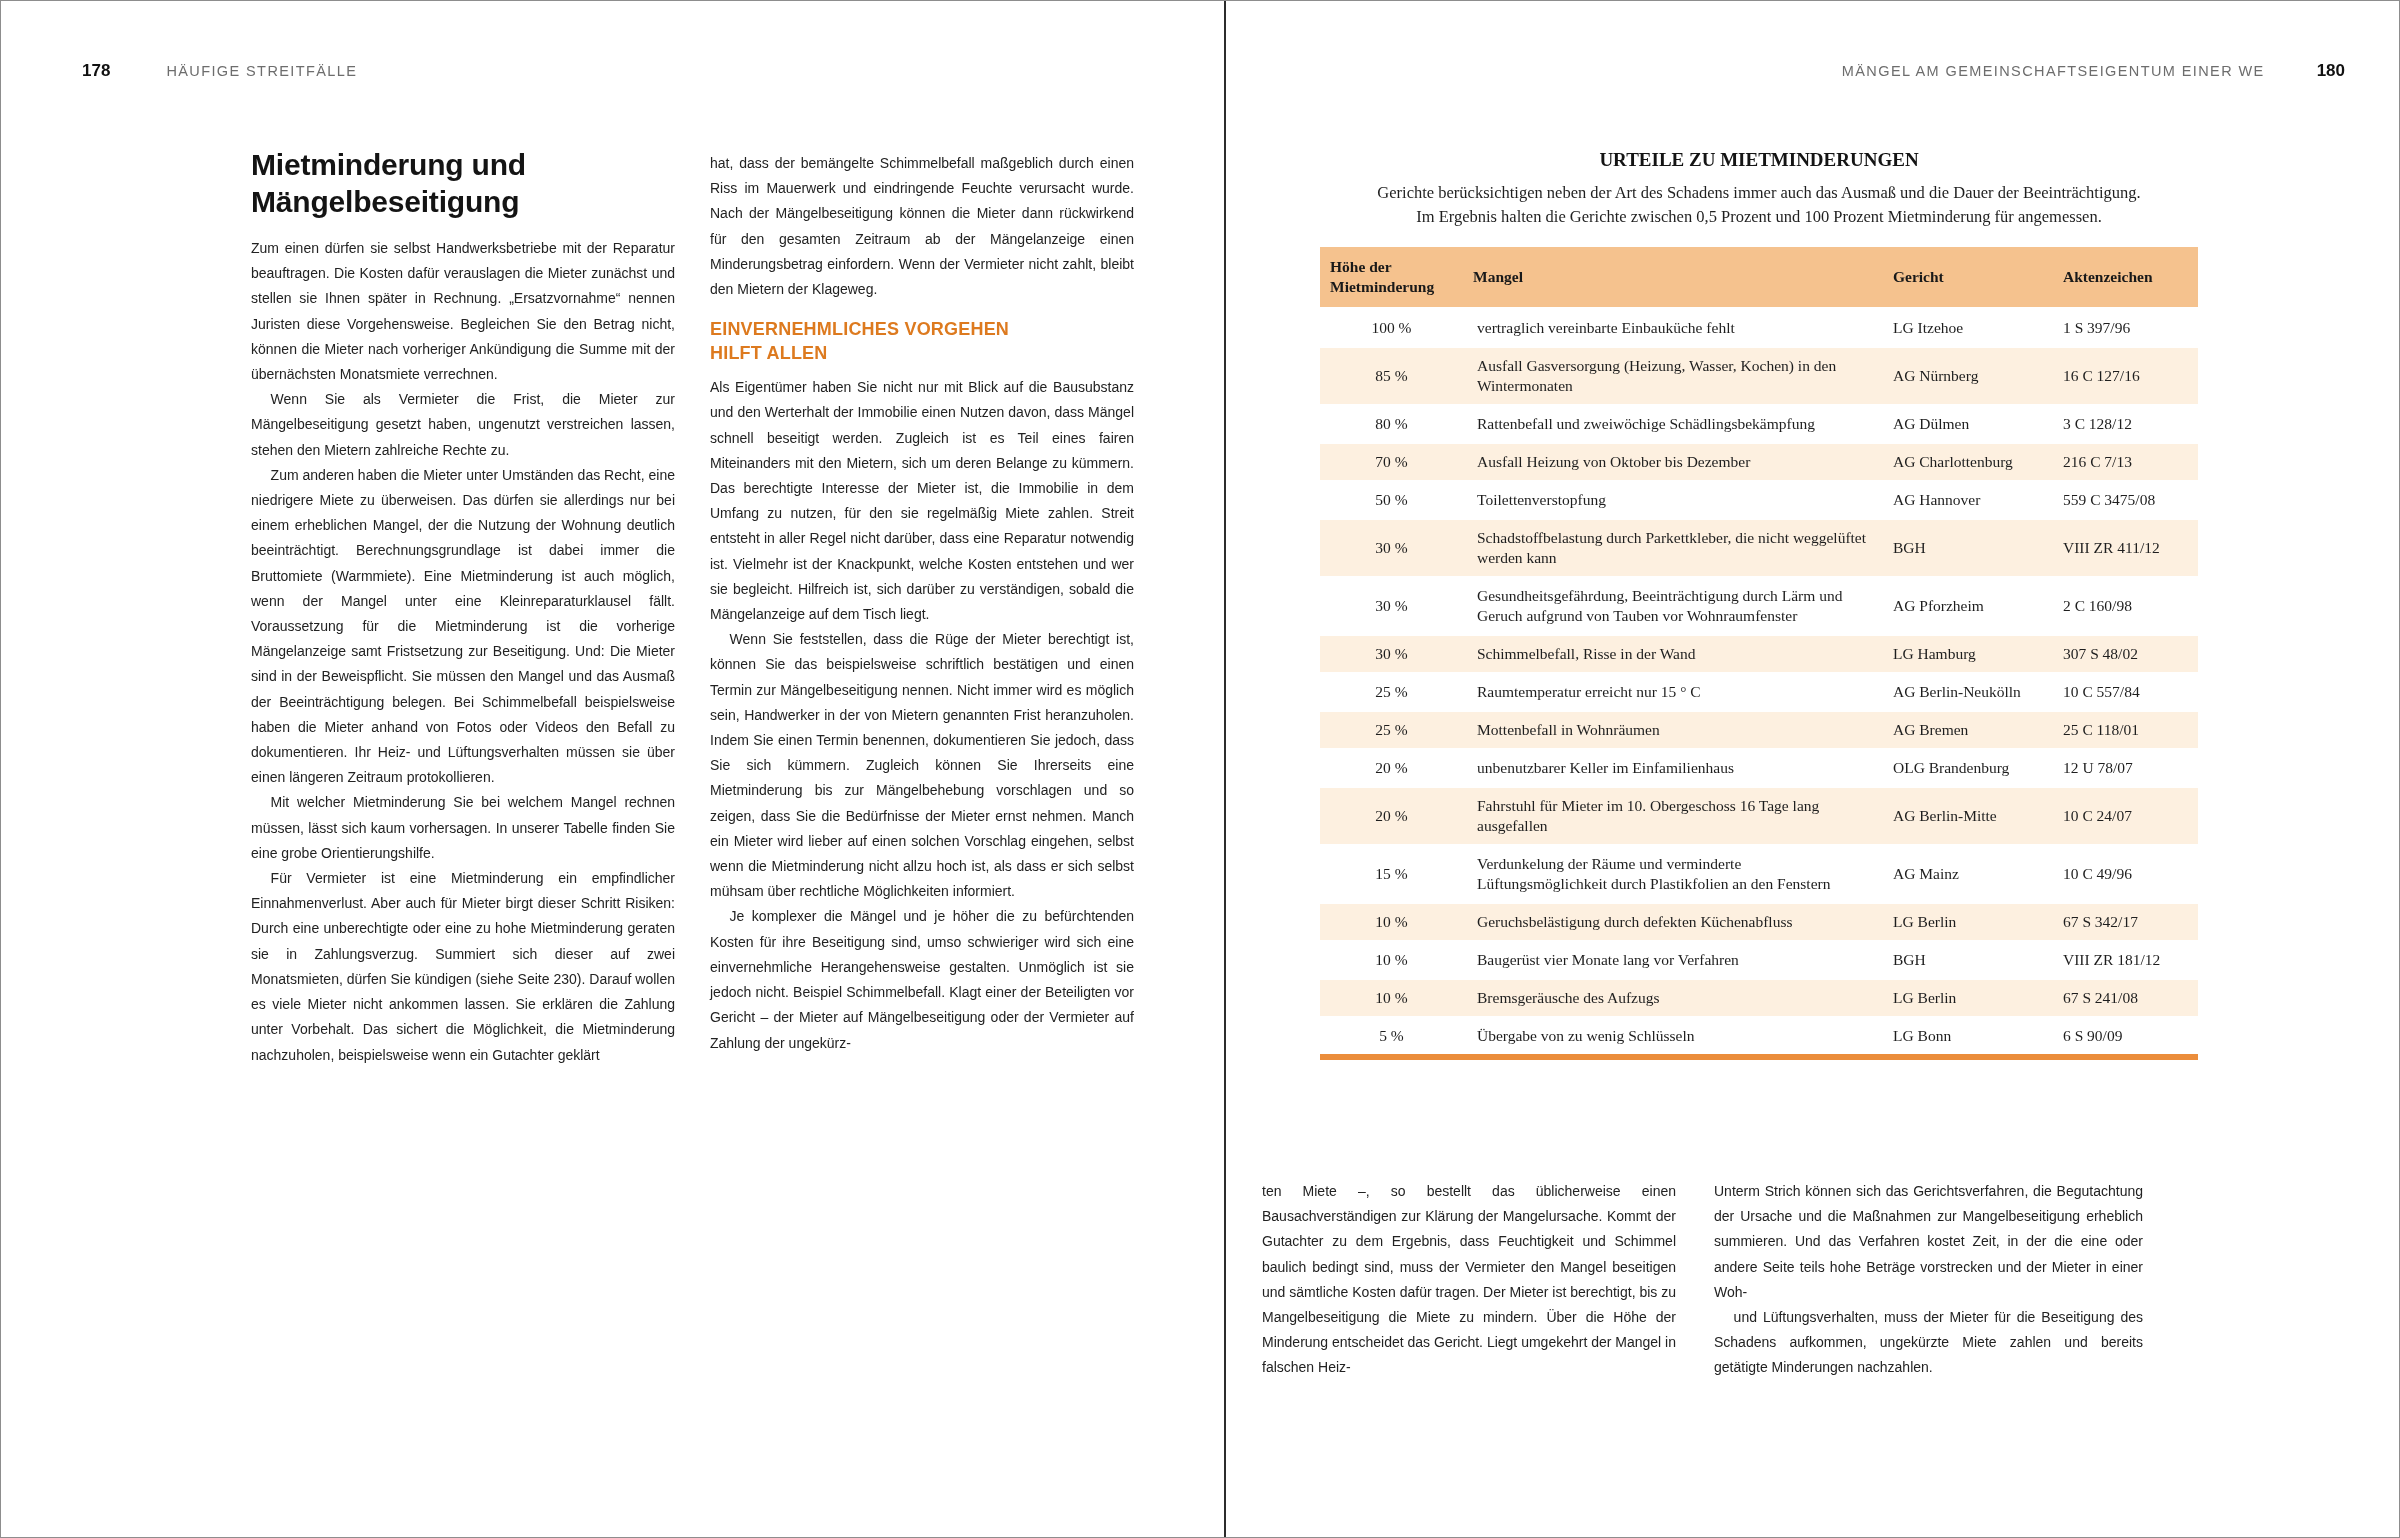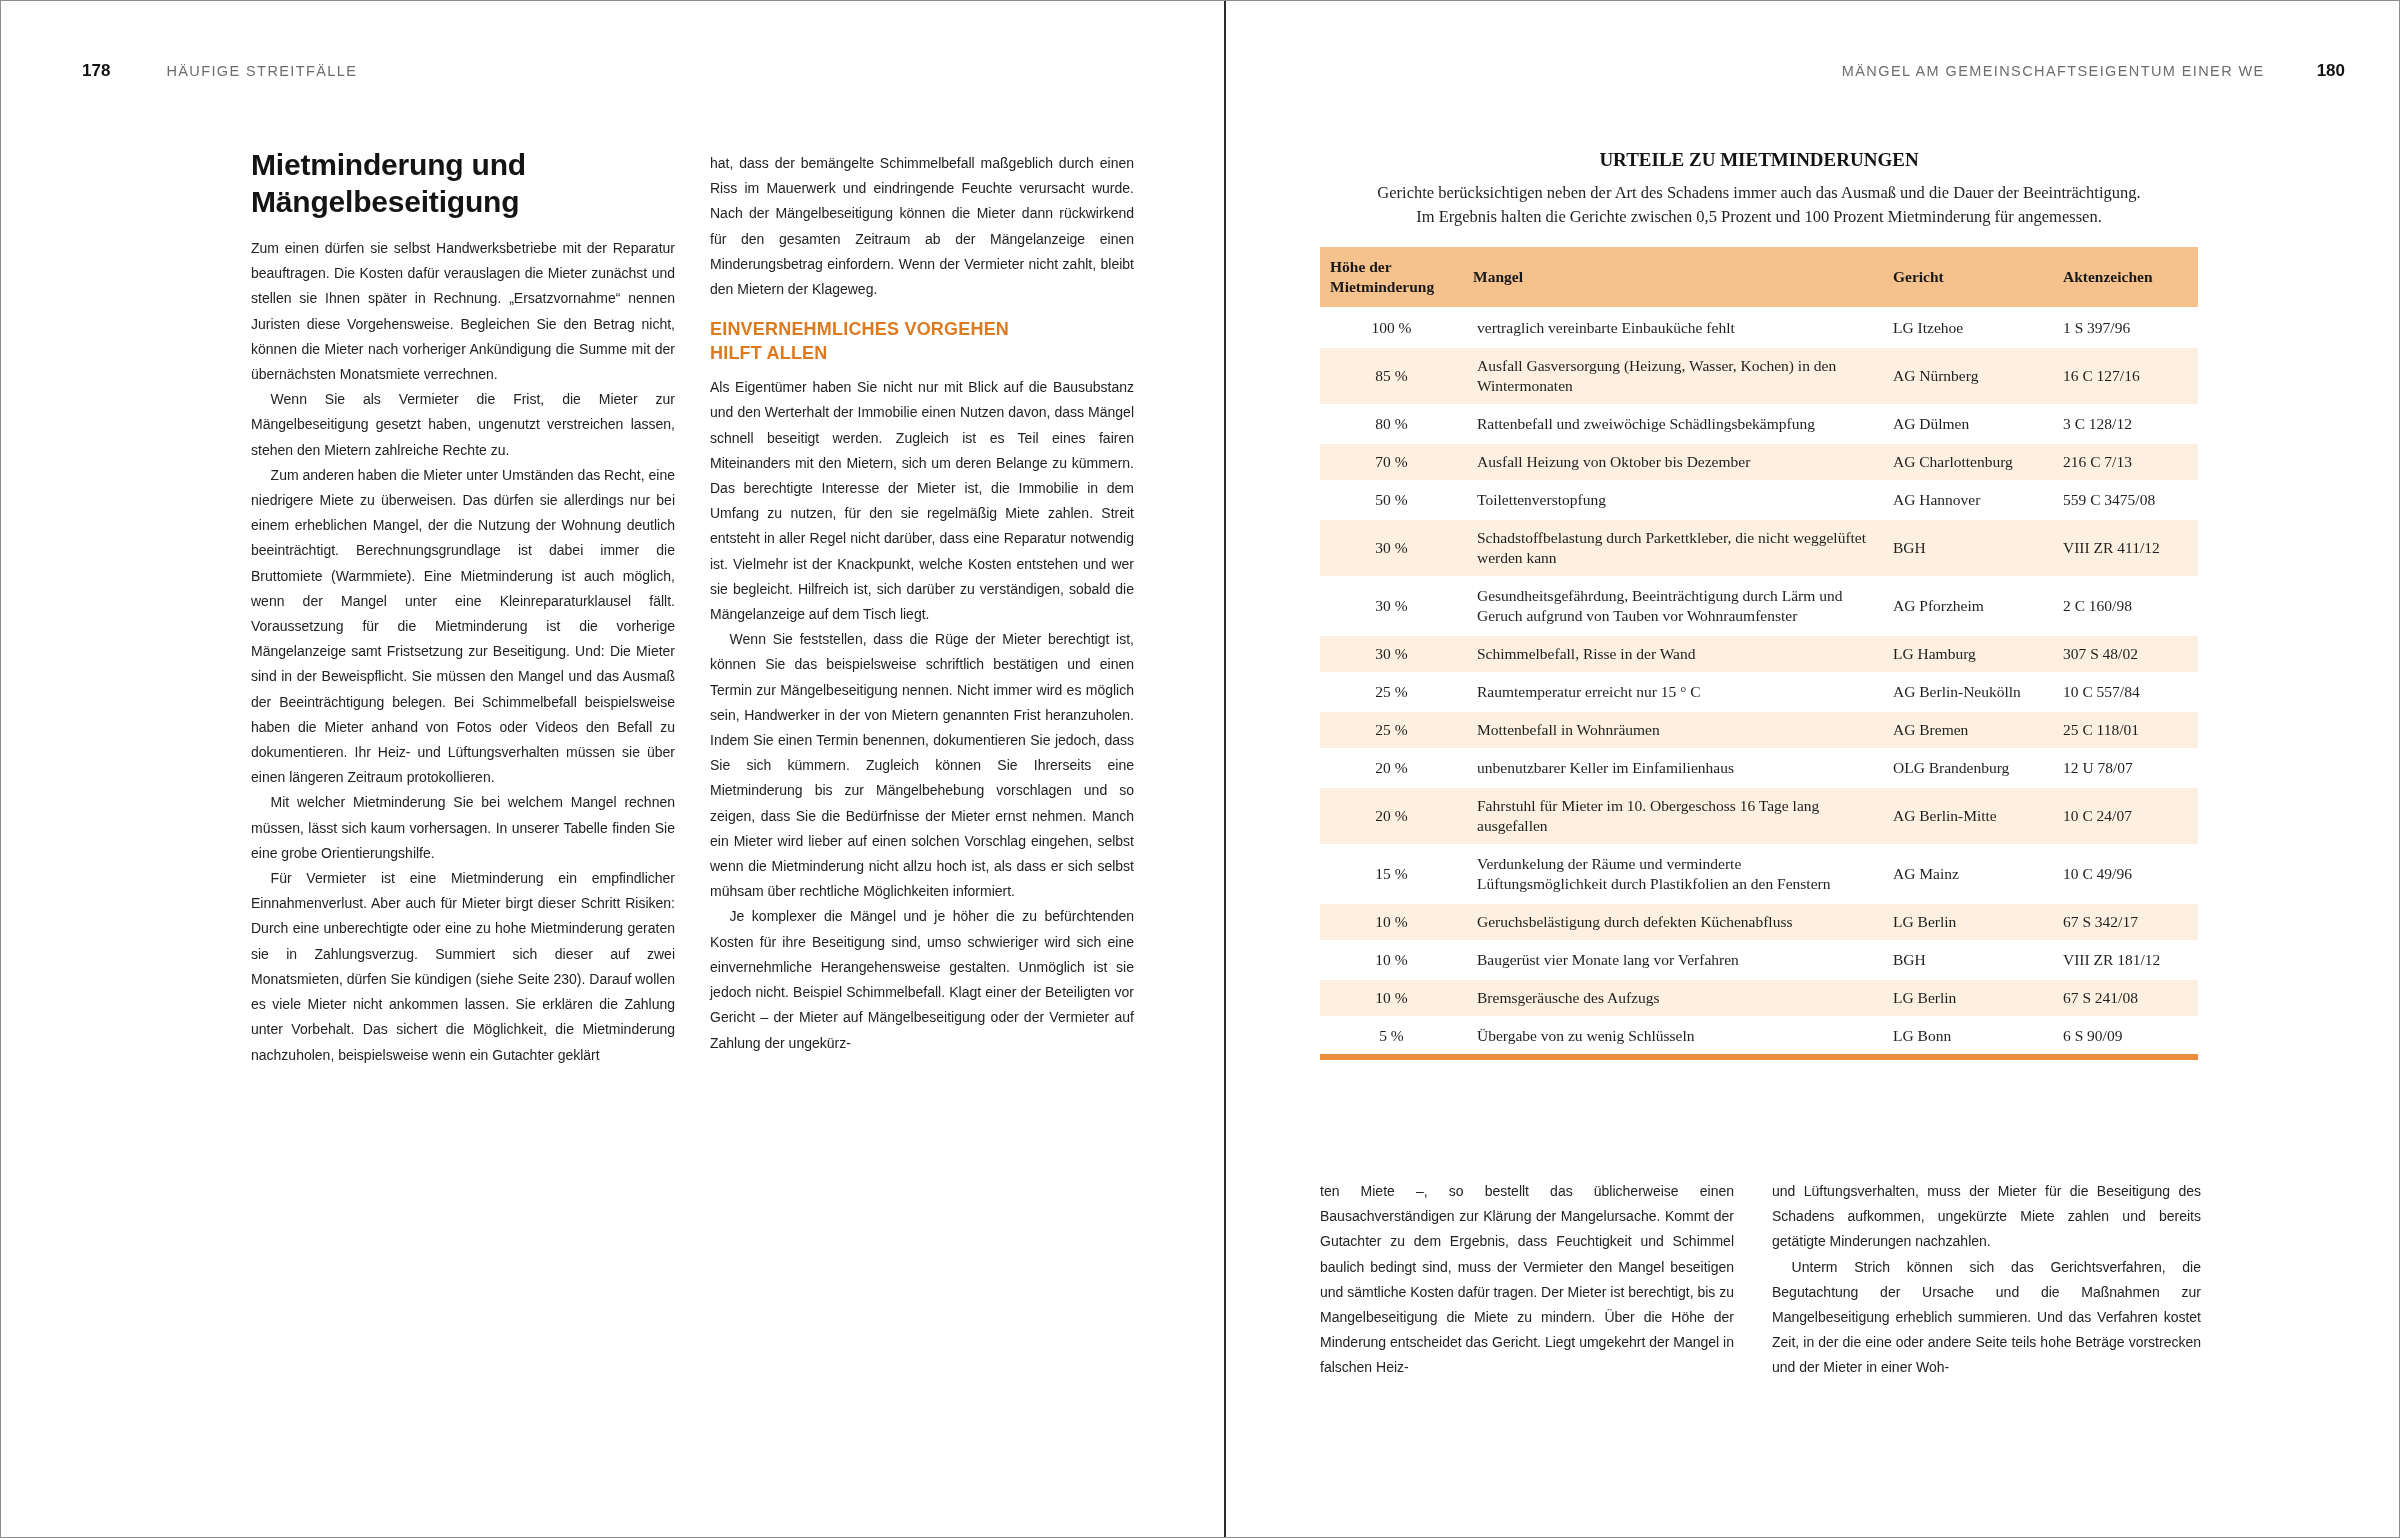--- a/index.html
+++ b/index.html
@@ -50,21 +50,21 @@
   th.col-mangel { width:420px; padding-left:14px; }
   th.col-gericht { width:170px; }
   th.col-az { width:145px; }
   table.judgments tbody td { padding:8px 10px; vertical-align:middle; border-bottom:2px solid #fff; }
   table.judgments tbody tr:nth-child(odd) td { background:#ffffff; }
   table.judgments tbody tr:nth-child(even) td { background:#fdf0e0; }
   table.judgments tbody td.pct { background:#f8ddbd; text-align:center; }
   table.judgments tbody td.mangel { padding-left:14px; }
 
   
-  .bottom-cols { position:absolute; left:1319px; top:1178px; width:881px; display:flex; gap:38px; }
+  .bottom-cols { position:absolute; left:1261px; top:1178px; width:881px; display:flex; gap:38px; }
   .bcol1 { width:414px; }
   .bcol2 { width:429px; }
 </style>
 </head>
 <body>
 
 <div class="spread">
 
   <div>
     <div class="running-head rh-left">
@@ -246,19 +246,19 @@
       </table>
     </div>
 
     <div class="bottom-cols">
       <div class="bcol1 paras">
 
       <p>ten Miete –, so bestellt das üblicherweise einen Bausachverständigen zur Klärung der Mangelursache. Kommt der Gutachter zu dem Ergebnis, dass Feuchtigkeit und Schimmel baulich bedingt sind, muss der Vermieter den Mangel beseitigen und sämtliche Kosten dafür tragen. Der Mieter ist berechtigt, bis zu Mangelbeseitigung die Miete zu mindern. Über die Höhe der Minderung entscheidet das Gericht. Liegt umgekehrt der Mangel in falschen Heiz-</p>
         </div>
       <div class="bcol2 paras">
 
-      <p>und Lüftungsverhalten, muss der Mieter für die Beseitigung des Schadens aufkommen, ungekürzte Miete zahlen und bereits getätigte Minderungen nachzahlen.</p>
-          <p>Unterm Strich können sich das Gerichtsverfahren, die Begutachtung der Ursache und die Maßnahmen zur Mangelbeseitigung erheblich summieren. Und das Verfahren kostet Zeit, in der die eine oder andere Seite teils hohe Beträge vorstrecken und der Mieter in einer Woh-</p>
+      <p>Unterm Strich können sich das Gerichtsverfahren, die Begutachtung der Ursache und die Maßnahmen zur Mangelbeseitigung erheblich summieren. Und das Verfahren kostet Zeit, in der die eine oder andere Seite teils hohe Beträge vorstrecken und der Mieter in einer Woh-</p>
+          <p>und Lüftungsverhalten, muss der Mieter für die Beseitigung des Schadens aufkommen, ungekürzte Miete zahlen und bereits getätigte Minderungen nachzahlen.</p>
         </div>
     </div>
   </div>
 
 </div>
 
 </body></html>

